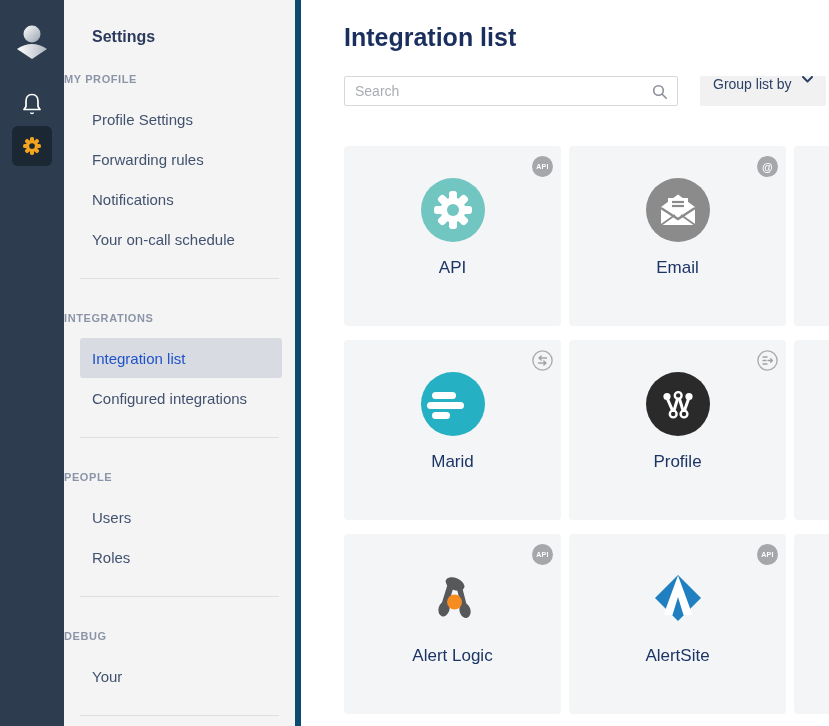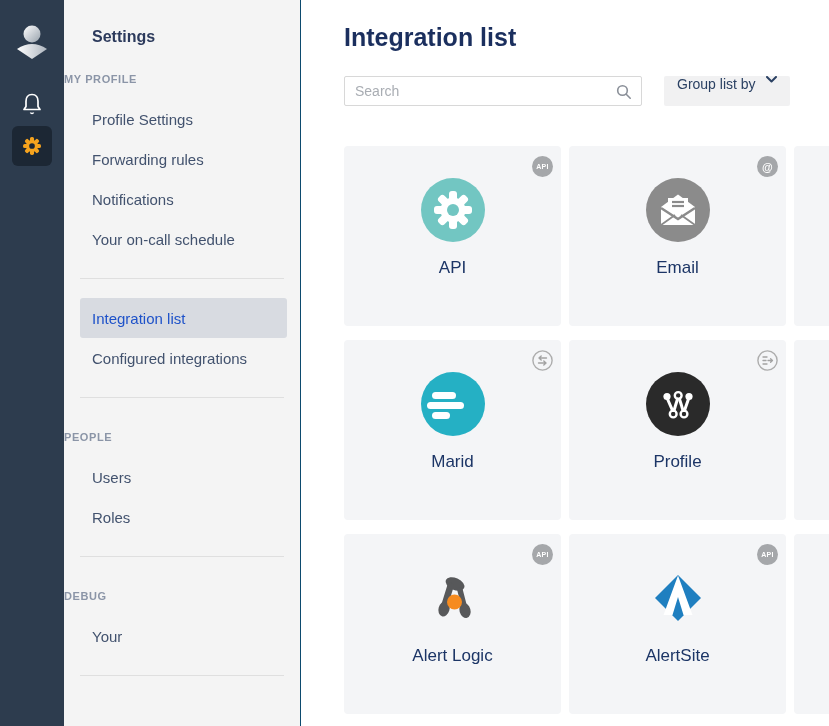--- a/index.html
+++ b/index.html
@@ -18,21 +18,21 @@
   .rail-avatar { margin-top:24px; width:34px; height:36px; cursor:pointer; }
   .rail-btn {
     background:transparent; border:none; width:40px; height:40px;
     display:flex; align-items:center; justify-content:center; cursor:pointer;
   }
   .rail-btn.bell { margin-top:24px; }
   .rail-btn.gear-active { margin-top:2px; background:#1c2734; border-radius:6px; }
   
   .sidenav {
     width:237px; min-width:237px; height:726px;
-    background:#f4f4f4; border-right:1px solid #0c4a6e;
+    background:#f4f4f4; border-right:6px solid #0c4a6e;
     box-shadow:1px 0 3px rgba(0,0,0,.04);
   }
   .side-title {
     margin-top:28px; padding-left:28px; height:20px;
     font-size:16px; font-weight:bold; color:#2c3a5c;
   }
   .section-label {
     height:40px; display:flex; align-items:center; 
     font-size:11px; font-weight:bold; letter-spacing:.6px; color:#8b95a7;
   }
@@ -42,21 +42,21 @@
     margin:0 13px 0 16px; padding-left:12px; border-radius:3px;
     font-size:15px; color:#42526e; cursor:pointer;
   }
   .side-link.active { background:#d8dbe1; color:#1e52c9; }
   .divider { border:none; border-top:1px solid #dfdfdf; margin:19px 16px; }
   
   .main { flex:1; padding-left:43px; background:#fff; }
   .page-title { margin-top:22px; font-size:25px; line-height:30px; font-weight:bold; color:#1b2f5e; }
   .toolbar { margin-top:24px; display:flex; align-items:center; }
   .searchbox {
-    width:298px; height:30px; background:#fff; border:1px solid #d8d8d8; border-radius:2px;
+    width:334px; height:30px; background:#fff; border:1px solid #d8d8d8; border-radius:2px;
     display:flex; align-items:center; position:relative; padding:0 30px 0 10px;
   }
   .searchbox input {
     border:none; outline:none; width:100%; font-size:14px; color:#333;
     font-family:"Liberation Sans", sans-serif; background:transparent;
   }
   .searchbox input::placeholder { color:#a9adb3; }
   .searchbox svg { position:absolute; right:9px; top:7px; }
   .group-btn {
     margin-left:22px; height:30px; padding:0 13px; border:none; border-radius:2px;
@@ -123,20 +123,21 @@
   <div class="side-title">Settings</div>
 
   <div class="section-label first">MY PROFILE</div>
   <div class="side-link">Profile Settings</div>
   <div class="side-link">Forwarding rules</div>
   <div class="side-link">Notifications</div>
   <div class="side-link">Your on-call schedule</div>
 
   <hr class="divider">
 
+  <div class="section-label">INTEGRATIONS</div>
   <div class="side-link active">Integration list</div>
   <div class="side-link">Configured integrations</div>
 
   <hr class="divider">
 
   <div class="section-label">PEOPLE</div>
   <div class="side-link">Users</div>
   <div class="side-link">Roles</div>
 
   <hr class="divider">

